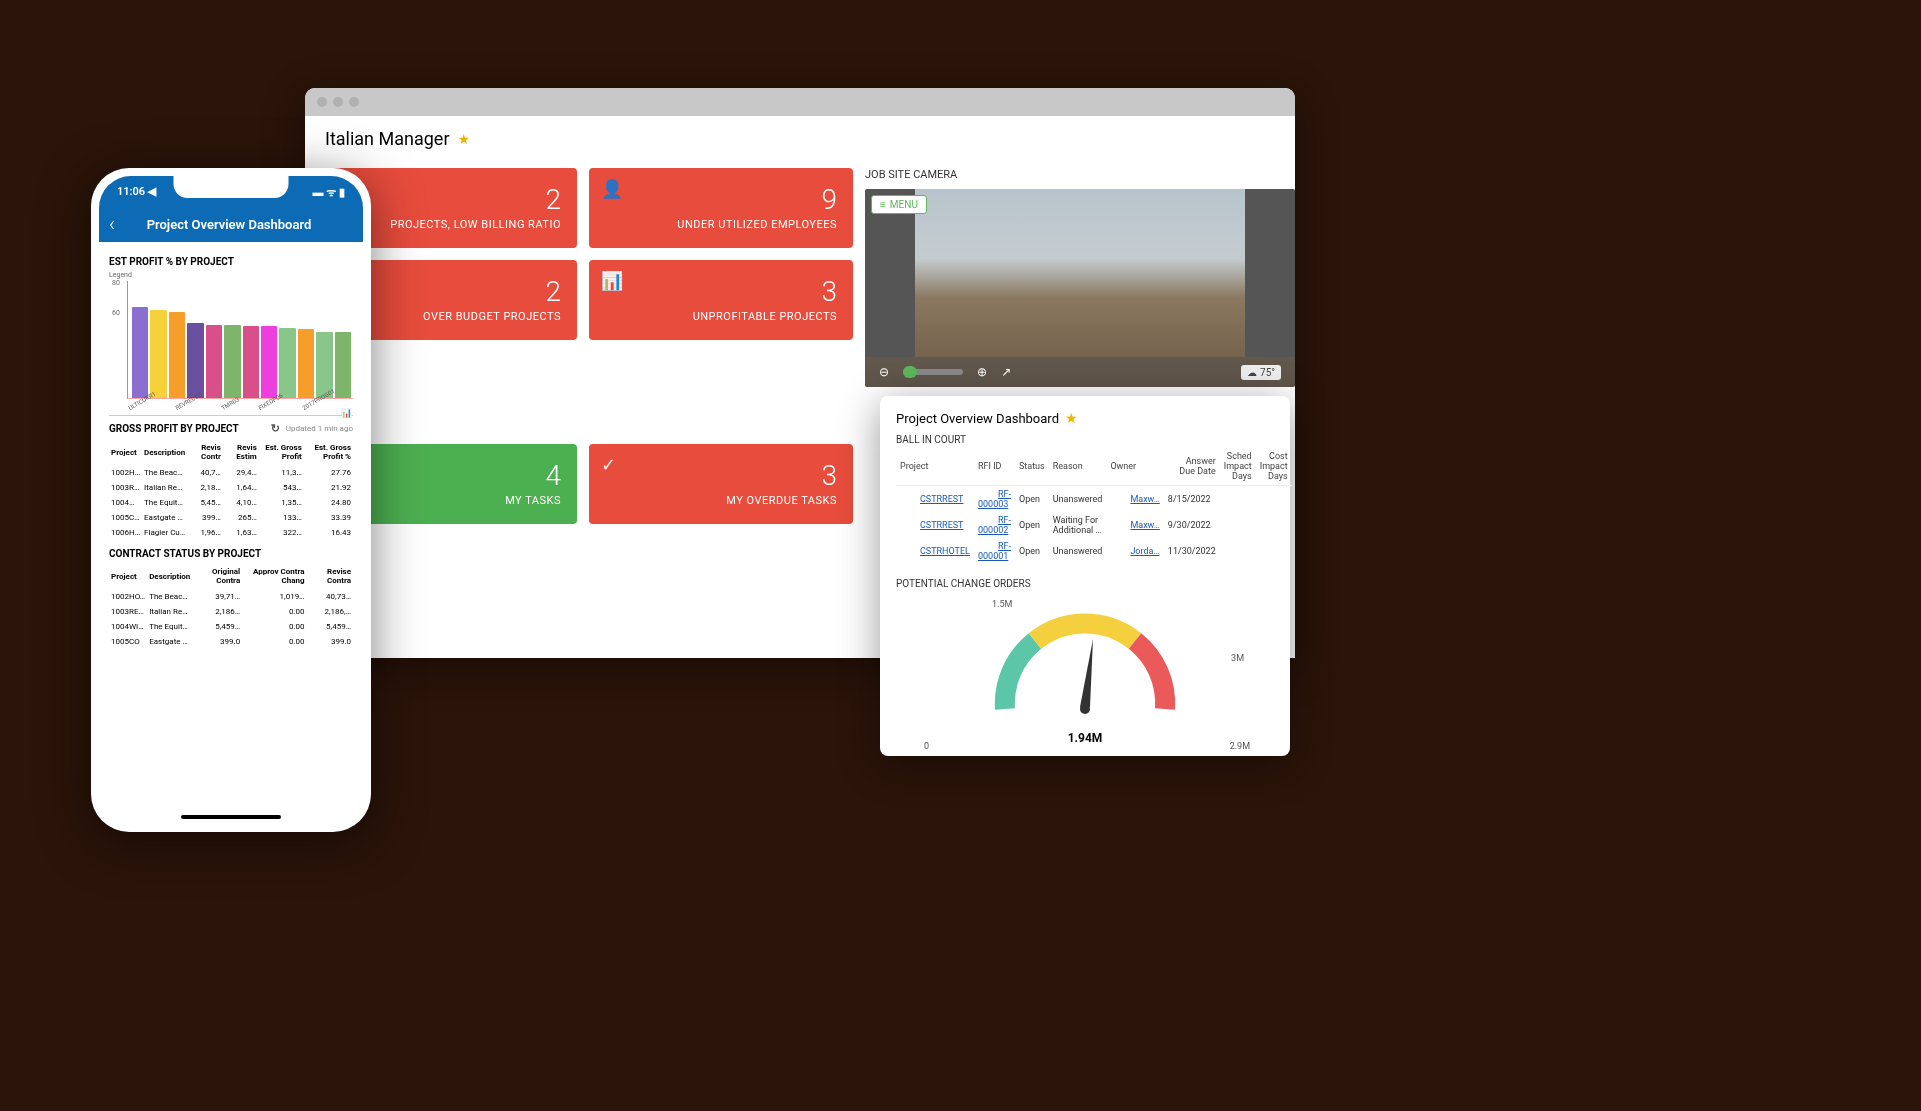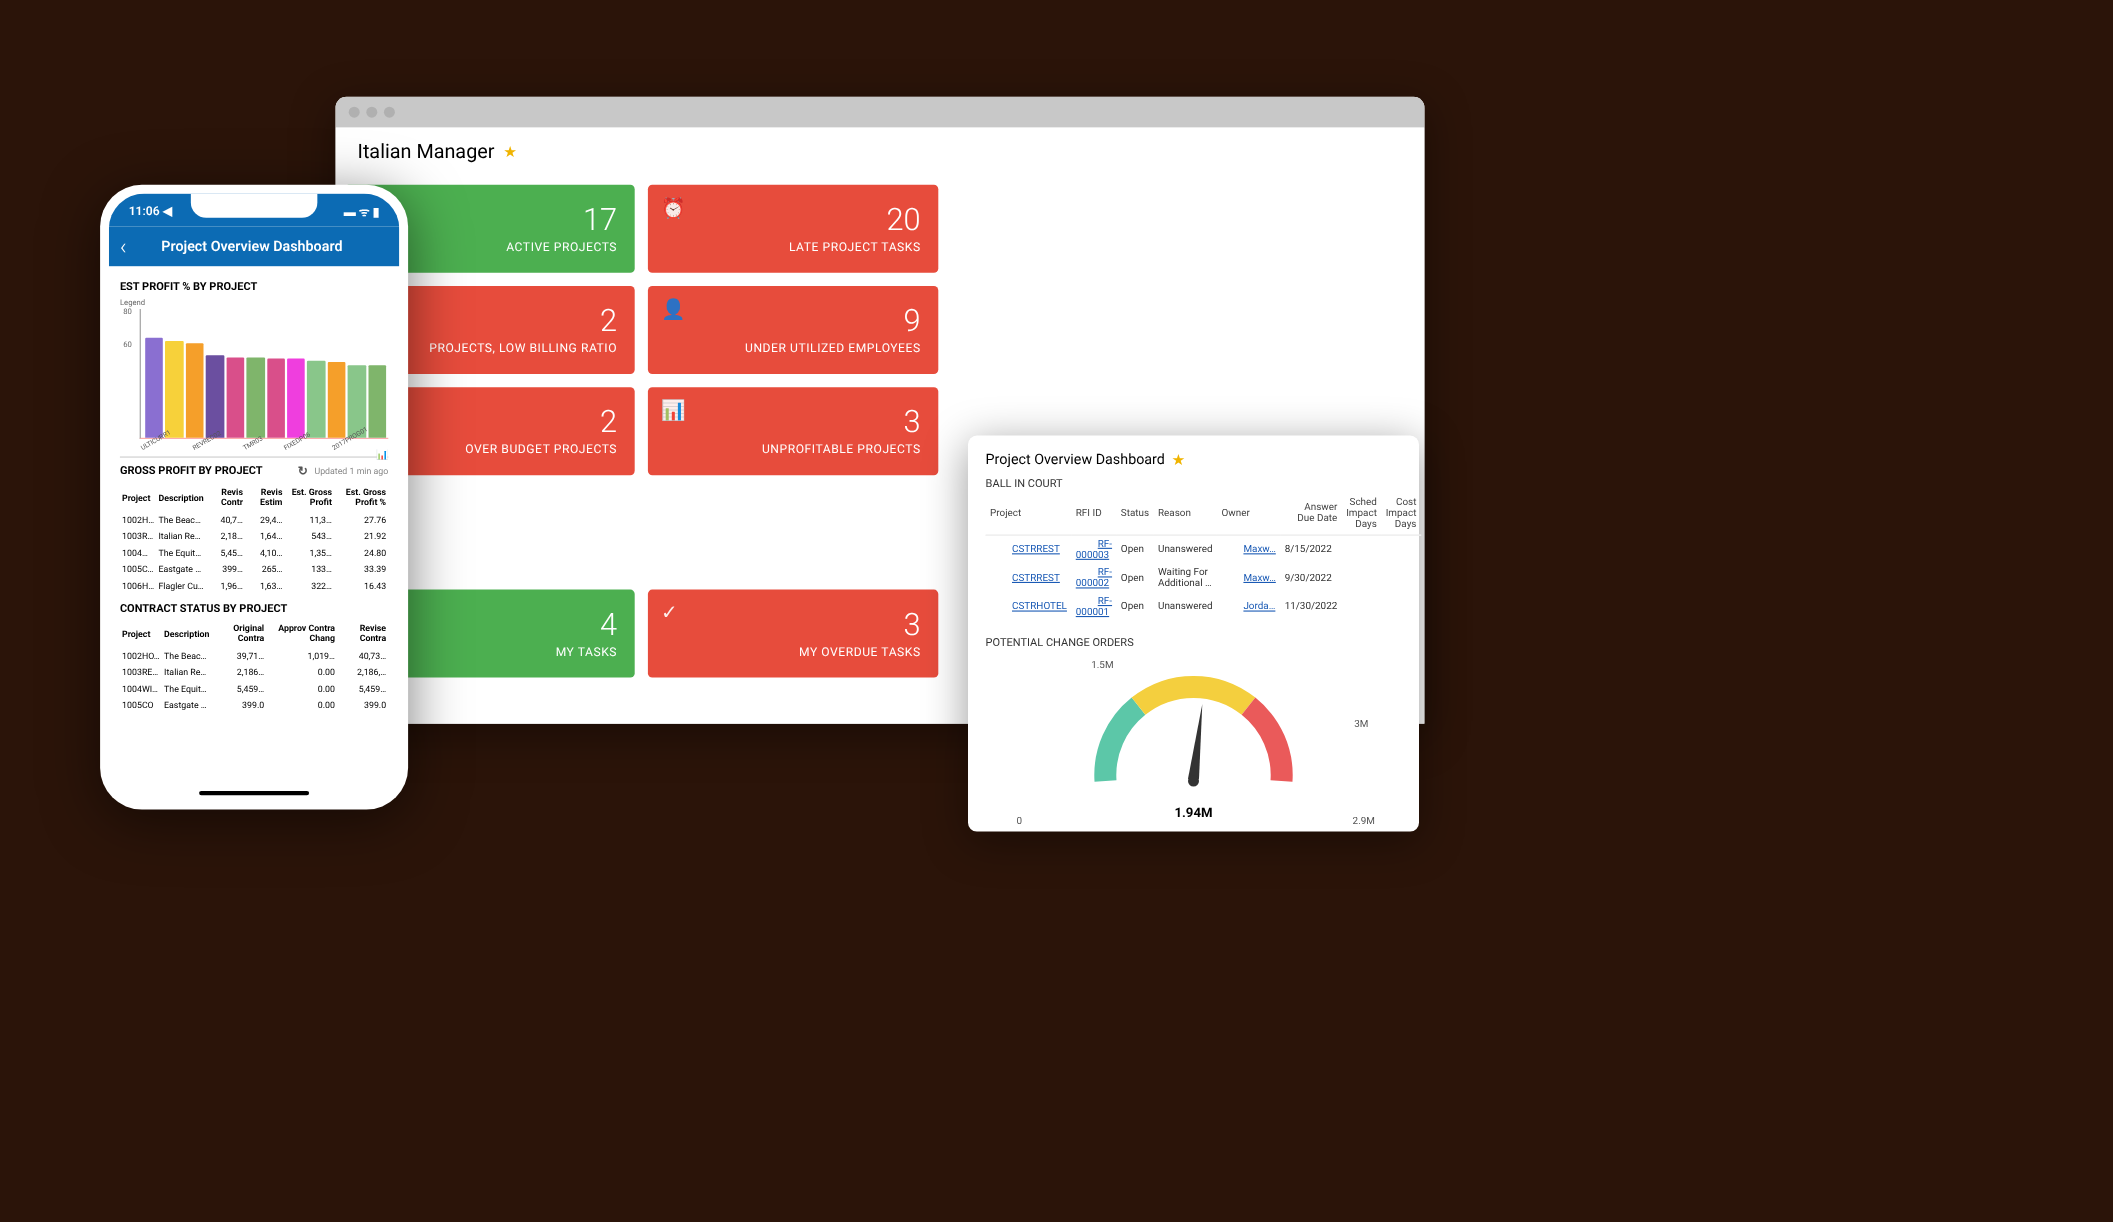--- a/index.html
+++ b/index.html
@@ -42,21 +42,21 @@
 .bic-table th { text-align: left; font-weight: 400; color: #444; padding: 2px 4px 4px; border-bottom:1px solid #eee; }
 .bic-table th.r { text-align: right; }
 .bic-table td { padding: 3px 4px; color: #333; }
 .bic-table a { color: #1a5ab5; text-decoration: underline; padding-left: 20px; }
 .gauge-wrap { position: relative; height: 170px; margin-top: 10px; }
 .gauge-value { position:absolute; left:50%; bottom:24px; transform:translateX(-50%); font-size:12px; font-weight:700; }
 .gauge-svg { display:block; margin:0 auto; }
 .gauge-lbl { position:absolute; font-size:9px; color:#555; }
 
 
-.phone { position: absolute; left: 91px; top: 168px; width: 280px; height: 568px; background: #fff; border-radius: 38px; box-shadow: 0 10px 50px rgba(0,0,0,.5); padding: 8px; }
+.phone { position: absolute; left: 91px; top: 168px; width: 280px; height: 664px; background: #fff; border-radius: 38px; box-shadow: 0 10px 50px rgba(0,0,0,.5); padding: 8px; }
 .phone-inner { width: 100%; height: 100%; border-radius: 32px; overflow: hidden; background: #fff; position: relative; }
 .phone-status { height: 30px; background: #0c6bb4; color: #fff; display: flex; align-items: center; justify-content: space-between; padding: 0 18px 0 18px; font-size: 11px; font-weight: 600; }
 .notch { position: absolute; top: 0; left: 50%; transform: translateX(-50%); width: 115px; height: 22px; background: #fff; border-radius: 0 0 14px 14px; z-index:5; }
 .phone-header { height: 36px; background: #0c6bb4; color: #fff; display: flex; align-items: center; padding: 0 10px; font-size: 13px; font-weight: 600; }
 .phone-back { font-size: 20px; margin-right: 10px; font-weight:300; }
 .phone-header-title { flex:1; text-align:center; margin-right:20px; }
 .phone-body { padding: 8px 10px; font-size: 9px; height: calc(100% - 66px); overflow: hidden; }
 .sec-title { font-size: 10px; font-weight: 700; margin: 6px 0 4px; display:flex; align-items:center; gap:6px; }
 .sec-title .refresh { margin-left:auto; font-size:11px; color:#555; }
 .sec-title .ago { font-weight:400; color:#888; font-size:8px; }
@@ -86,31 +86,20 @@
     <div class="browser-dot"></div>
   </div>
   <div class="browser-content">
     <div class="pm-title">
       <span>Italian Manager</span>
       <span class="star">★</span>
     </div>
 
     <div class="tiles" id="tiles">
         <div class="tile-row">
-          <div class="tile green">
-            <div class="tile-num">17</div>
-            <div class="tile-label">ACTIVE PROJECTS</div>
-          </div>
-          <div class="tile red">
-            <span class="tile-icon">⏰</span>
-            <div class="tile-num">20</div>
-            <div class="tile-label">LATE PROJECT TASKS</div>
-          </div>
-        </div>
-        <div class="tile-row">
           <div class="tile red">
             <div class="tile-num">2</div>
             <div class="tile-label">PROJECTS, LOW BILLING RATIO</div>
           </div>
           <div class="tile red">
             <span class="tile-icon">👤</span>
             <div class="tile-num">9</div>
             <div class="tile-label">UNDER UTILIZED EMPLOYEES</div>
           </div>
         </div>
@@ -135,20 +124,41 @@
             <div class="tile-label">MY TASKS</div>
           </div>
           <div class="tile red">
             <span class="tile-icon">✓</span>
             <div class="tile-num">3</div>
             <div class="tile-label">MY OVERDUE TASKS</div>
           </div>
         </div>
       </div>
 
+    <div class="camera-section">
+      <div class="cam-title">JOB SITE CAMERA</div>
+      <div class="cam-box">
+        <div class="cam-sides left"></div>
+        <div class="cam-sides right"></div>
+        <div class="cam-menu">
+            <span>≡</span>
+            <span>MENU</span>
+          </div>
+        <div class="cam-bottom">
+          <span>⊖</span>
+          <div class="cam-slider"></div>
+          <span>⊕</span>
+          <span>↗</span>
+          <div class="cam-badge">
+              <span>☁</span>
+              <span>75°</span>
+            </div>
+        </div>
+      </div>
+    </div>
   </div>
 </div>
 
 <div class="popup">
   <div class="popup-title">
     <span>Project Overview Dashboard</span>
     <span class="star">★</span>
   </div>
   <div class="popup-sub">BALL IN COURT</div>
   <table class="bic-table">

